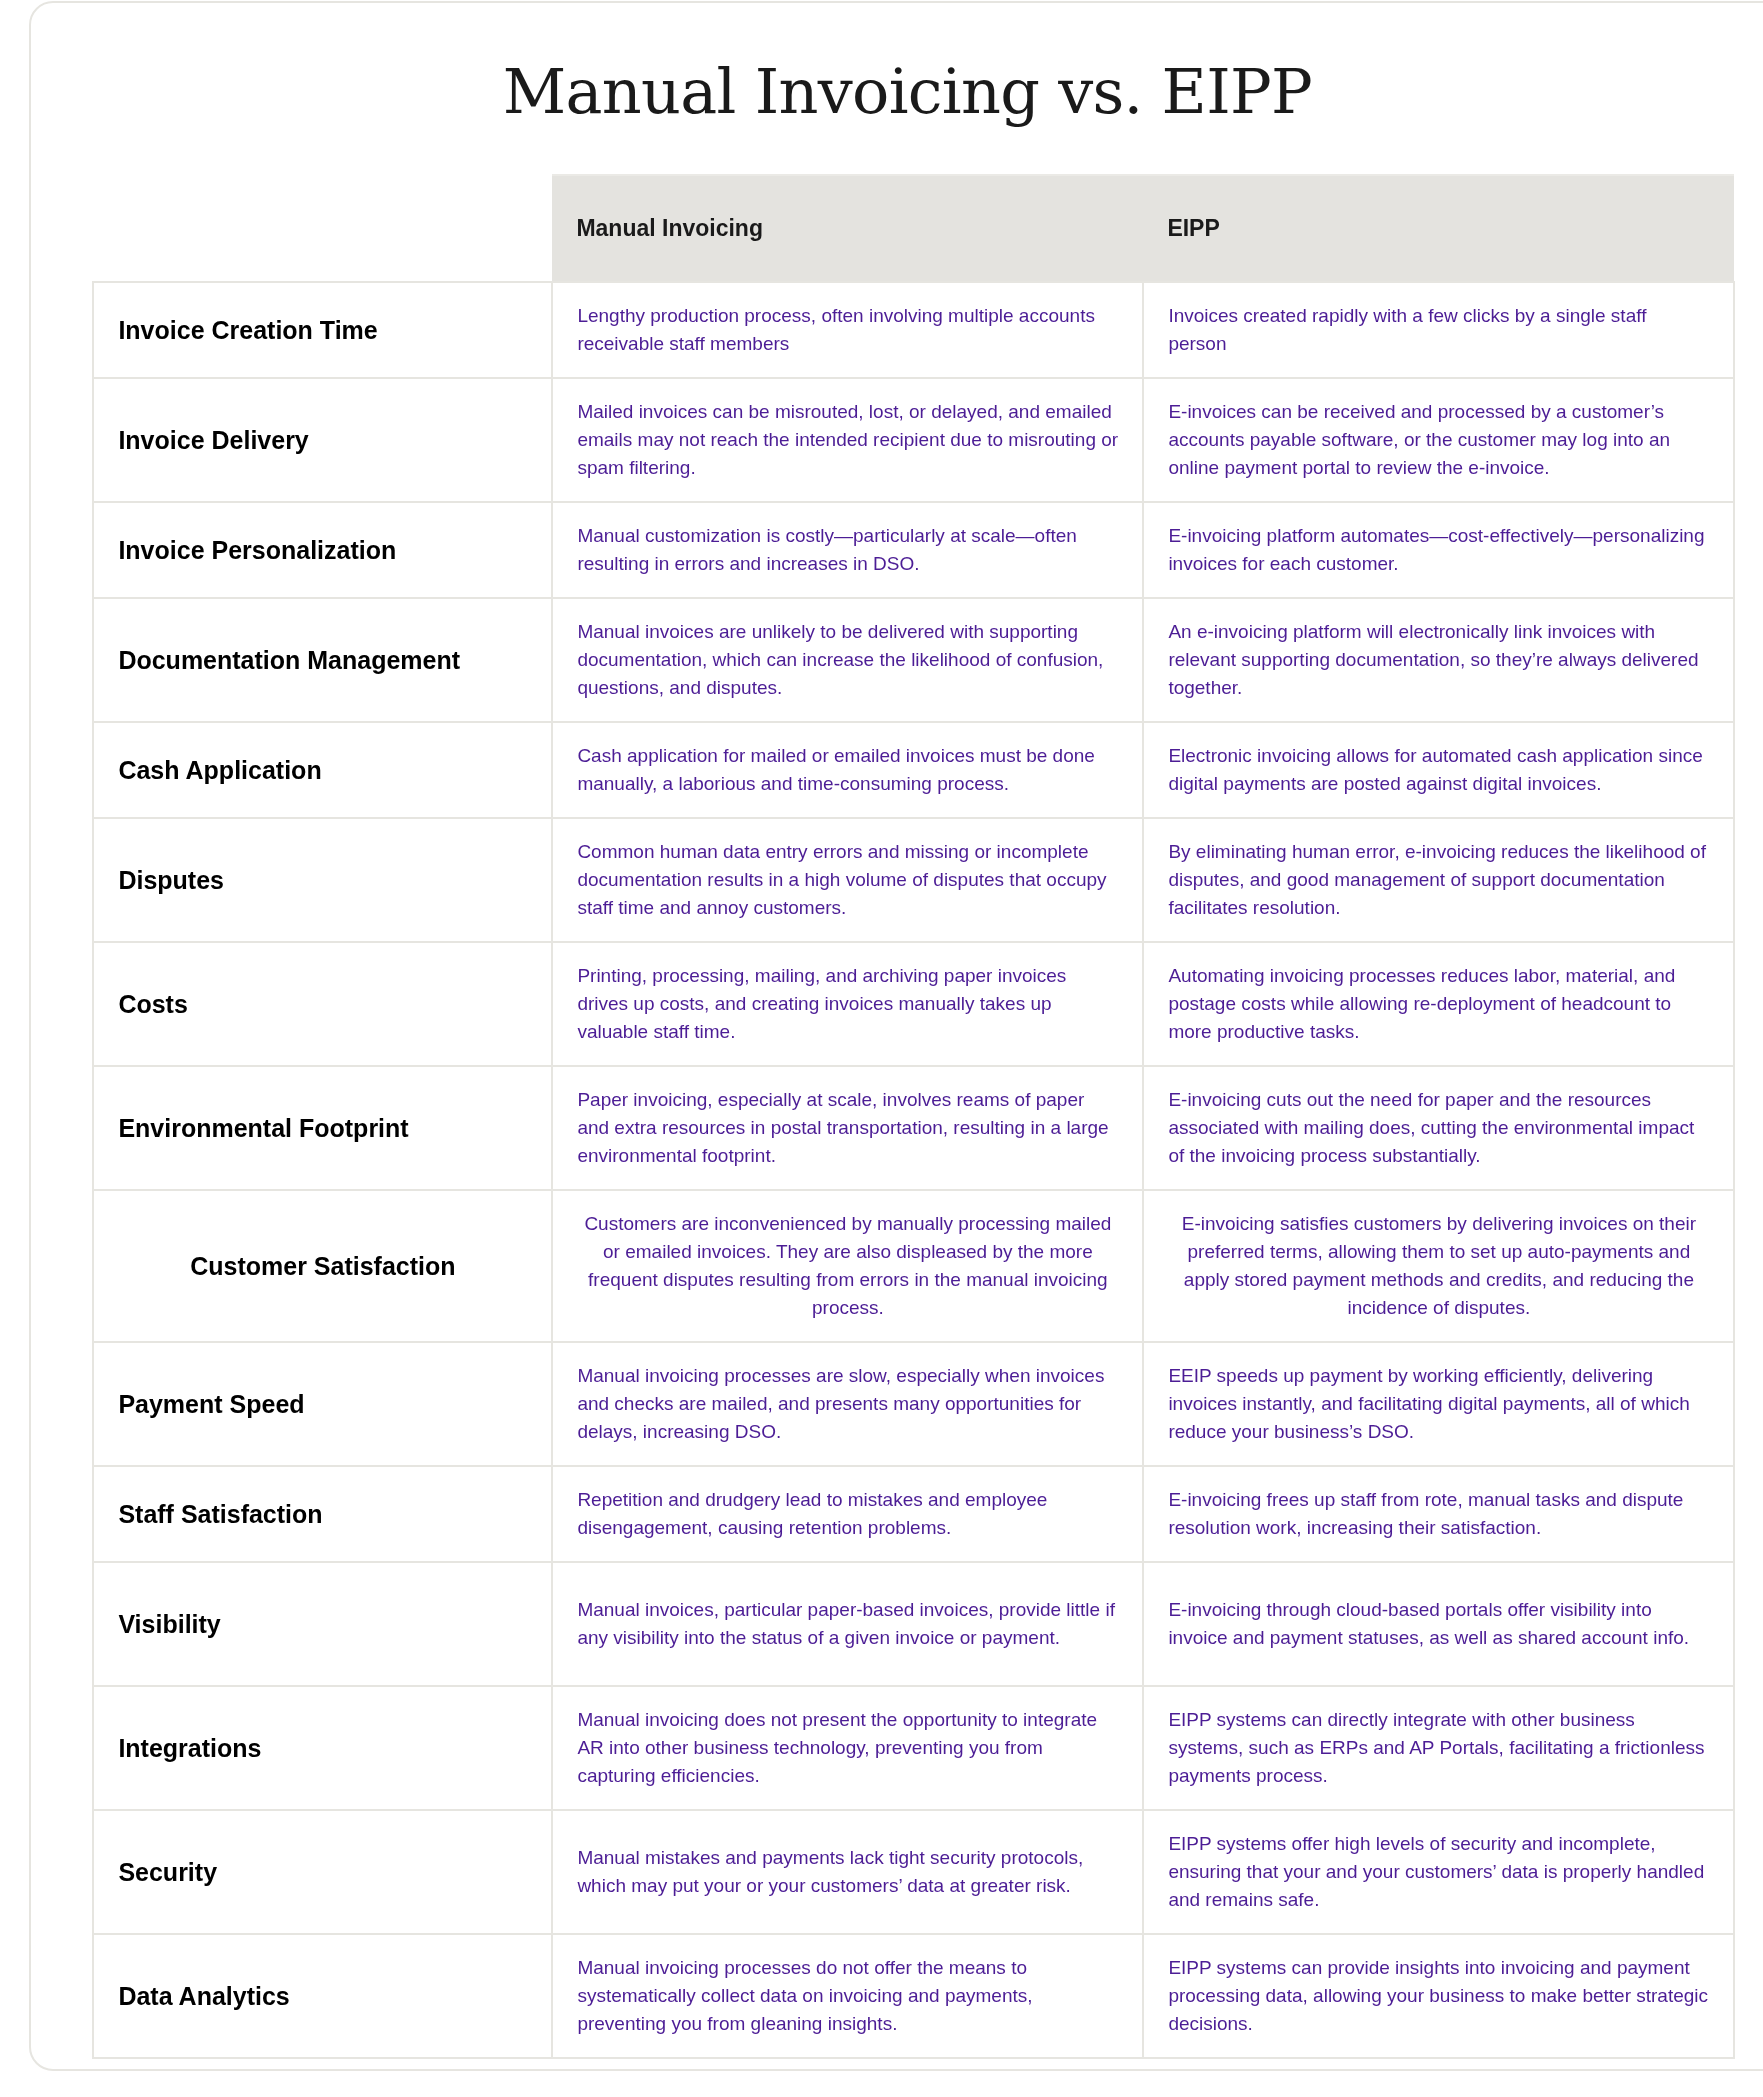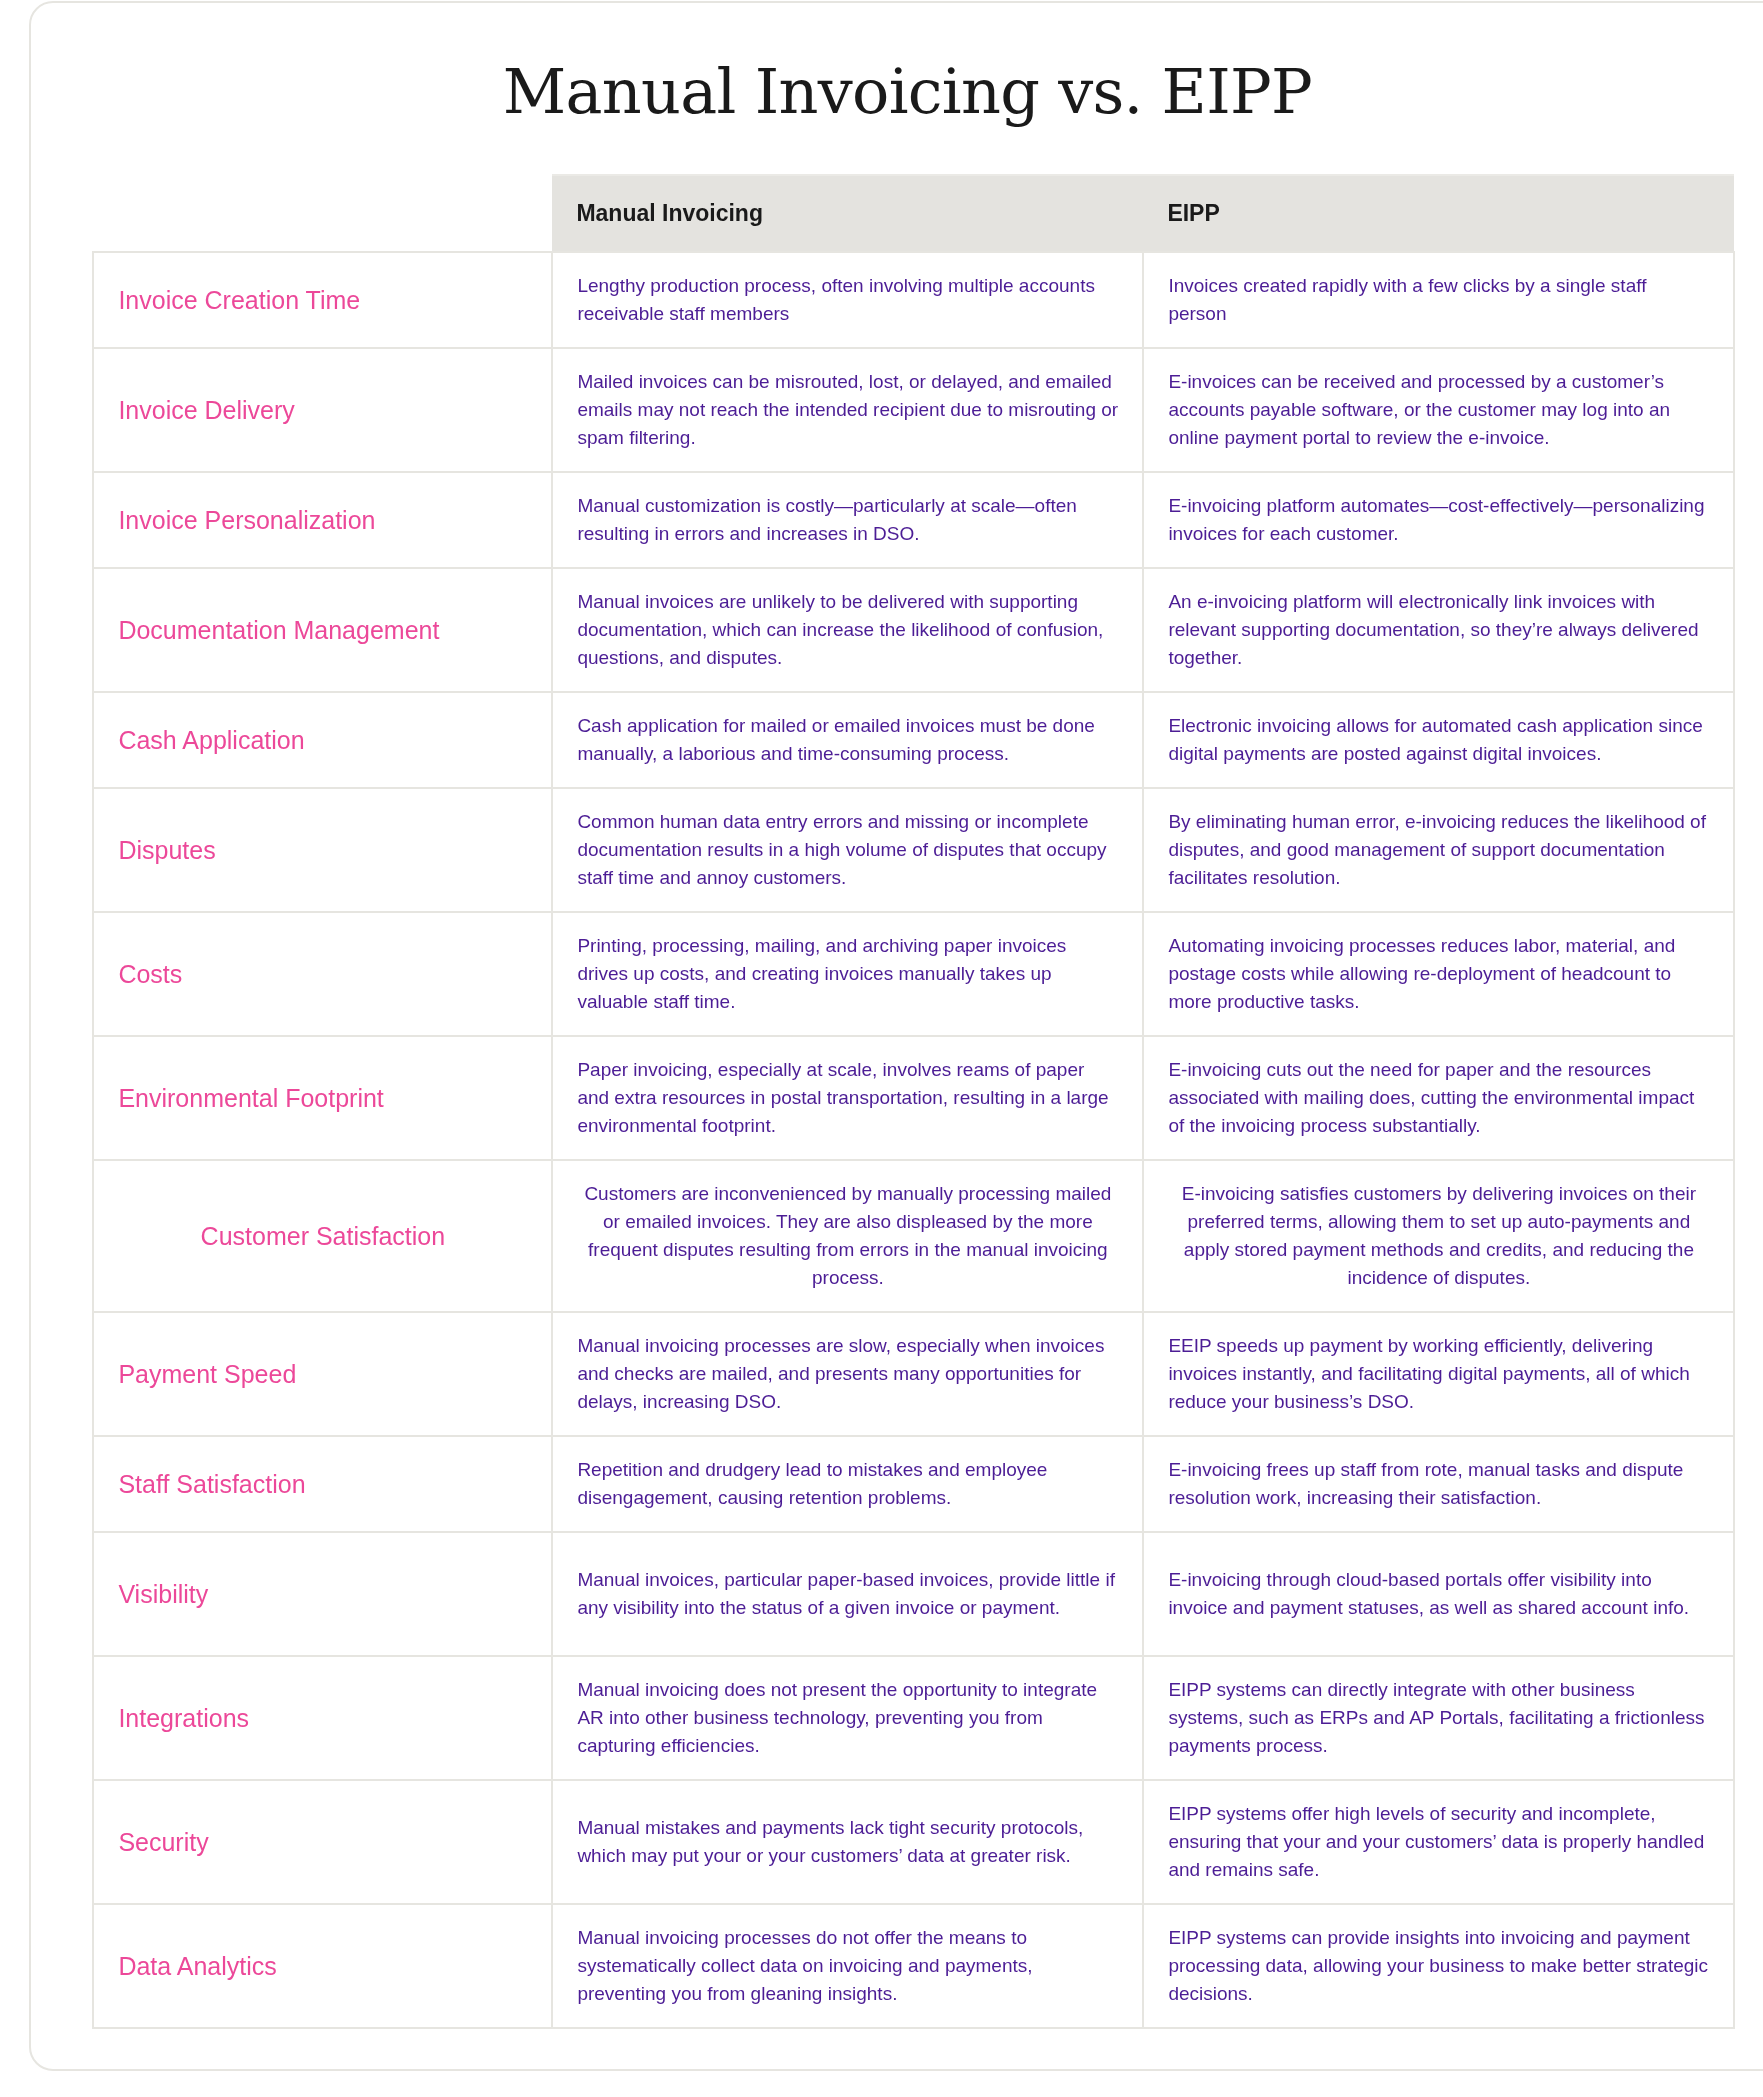--- a/index.html
+++ b/index.html
@@ -15,29 +15,29 @@
     }
     table.cmp {
       position: absolute; left: 61px; top: 171px; width: 1640px;
       border-collapse: collapse; table-layout: fixed;
     }
     col.c0 { width: 459px; }
     col.c1 { width: 591px; }
     col.c2 { width: 591px; }
     thead th {
       height: 75px; background: #e4e3df; text-align: left; vertical-align: middle;
-      font-size: 23px; font-weight: bold; padding: 0 24px; color: #1a1a1a;
+      font-size: 23px; font-weight: bold; padding: 15px 24px; color: #1a1a1a;
       border-top: 2.1px solid #ebeae6;
     }
     thead th.blank { background: #ffffff; border-top: none; }
     tbody td {
       border: 2.1px solid #e6e5e0; vertical-align: middle; padding: 0 24px;
       font-size: 19px; line-height: 28px; color: #4c1d95;
     }
-    tbody td.label { font-size: 25px; font-weight: normal; color: #ec4899; }
+    tbody td.label { font-size: 25px; font-weight: bold; color: #000000; }
     tbody tr.r2 td { height: 94px; }
     tbody tr.r3 td { height: 122px; }
     tbody tr.r4 td { height: 150px; text-align: center; }
   </style>
 </head>
 <body>
 
 <div class="card">
   <h1 class="title">Manual Invoicing vs. EIPP</h1>
 

